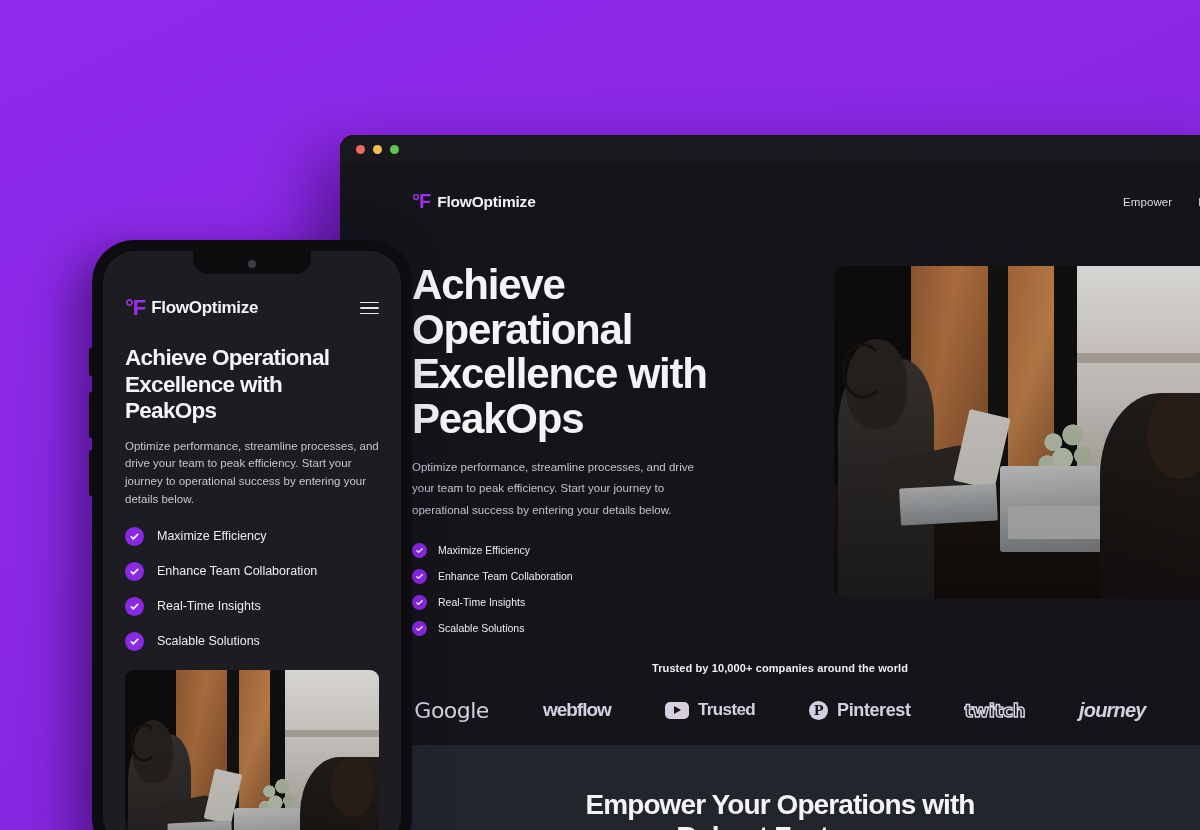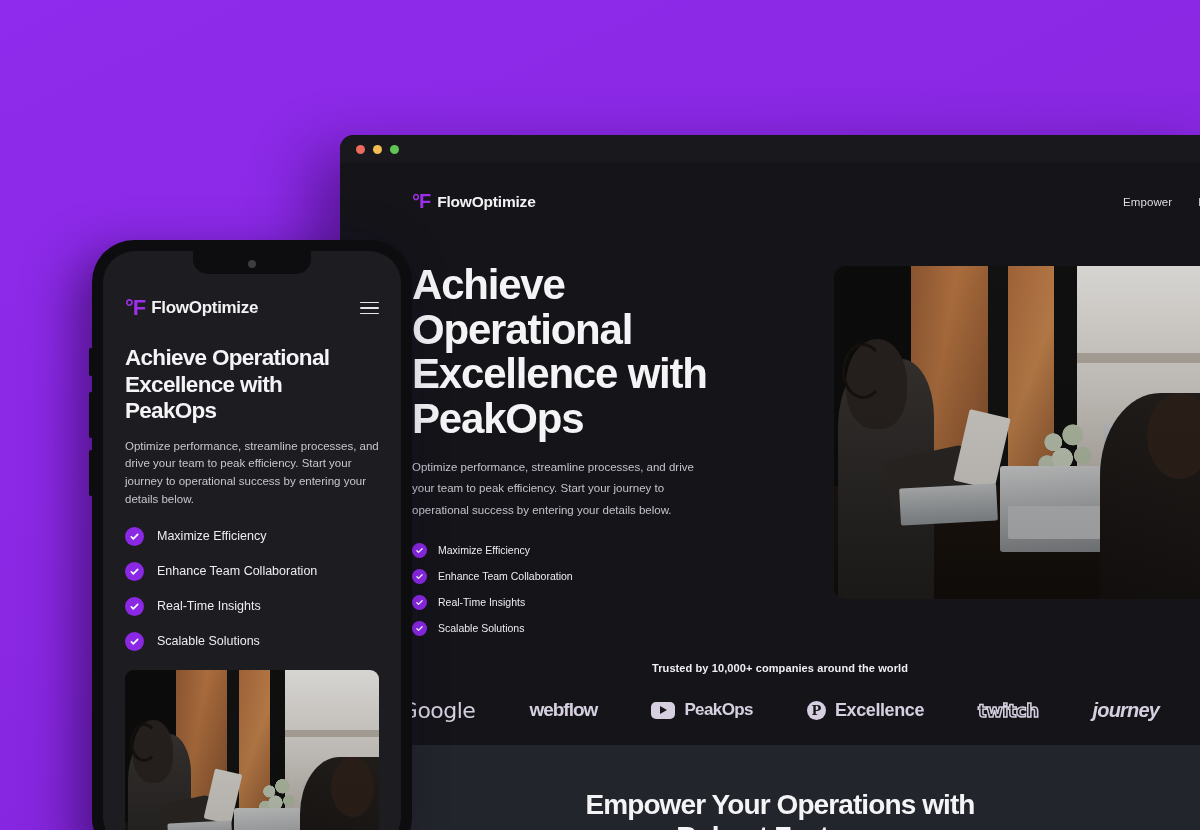--- a/index.html
+++ b/index.html
@@ -385,25 +385,25 @@
         <div class="trusted-text">Trusted by 10,000+ companies around the world</div>
         <div class="logo-row">
           <div class="logo-item">
             <span class="lg-google">Google</span>
           </div>
           <div class="logo-item">
             <span class="lg-facebook">webflow</span>
           </div>
           <div class="logo-item">
             <span class="yt-play"></span>
-            <span class="lg-youtube">PeakOps</span>
+            <span class="lg-youtube">Trusted</span>
           </div>
           <div class="logo-item">
             <span class="pin-circle">P</span>
-            <span class="lg-pinterest">Excellence</span>
+            <span class="lg-pinterest">Pinterest</span>
           </div>
           <div class="logo-item">
             <span class="lg-twitch">twitch</span>
           </div>
           <div class="logo-item">
             <span class="lg-webflow">journey</span>
           </div>
         </div>
       </div>
 

